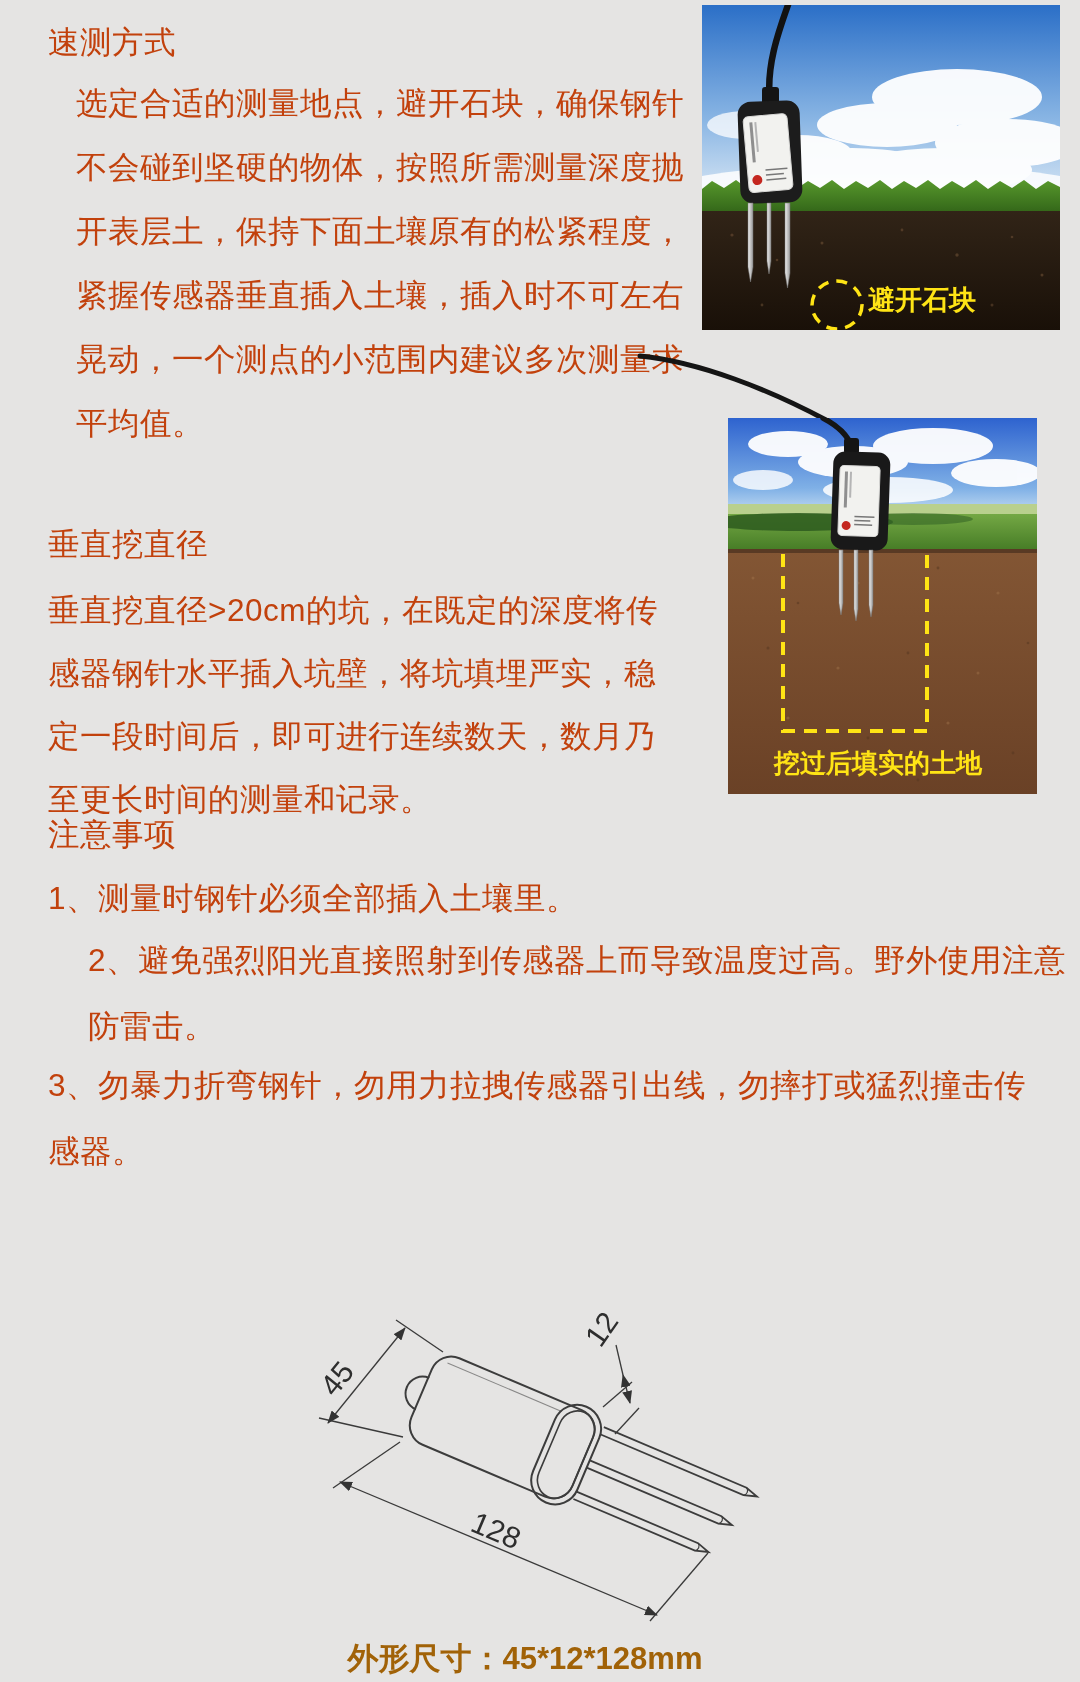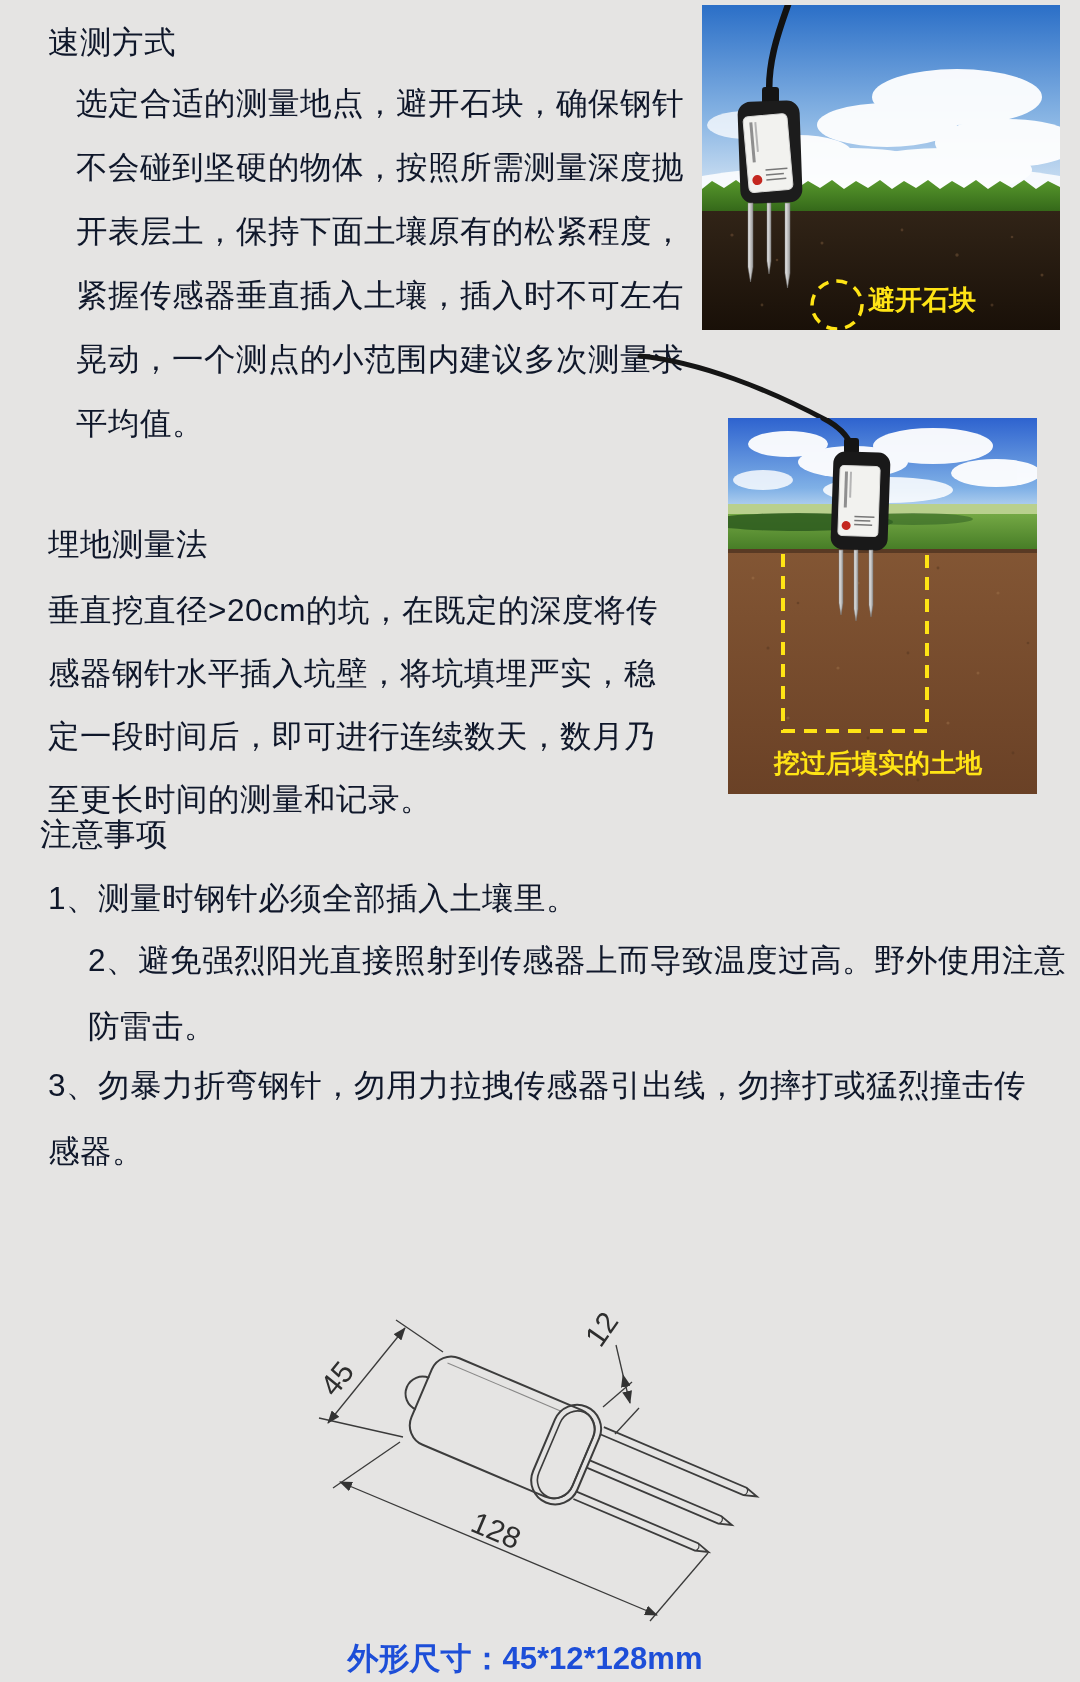--- a/index.html
+++ b/index.html
@@ -1,49 +1,49 @@
 <!DOCTYPE html>
 <html><head>
 <meta charset="utf-8">
 <style>
   html,body{margin:0;padding:0;}
   body{font-family:"Liberation Sans",sans-serif;background:#cfcfcf;}
   .page{position:relative;width:1080px;height:1682px;background:#e5e4e3;overflow:hidden;margin:0 auto;}
   .abs{position:absolute;}
-  .cjk{color:#0f172a;font-size:31.5px;letter-spacing:0.5px;}
+  .cjk{color:#c2410c;font-size:31.5px;letter-spacing:0.5px;}
   .title{line-height:37px;}
   .para{white-space:pre-line;}
   .p1{line-height:64px;width:660px;}
   .p2{line-height:63px;width:660px;}
   .noteitem{line-height:66px;width:1000px;white-space:pre-line;}
-  .caption{font-weight:700;font-size:31px;color:#1d4ed8;text-align:center;width:450px;}
+  .caption{font-weight:700;font-size:31px;color:#a16207;text-align:center;width:450px;}
   svg{display:block;}
   .callout-text{font-weight:700;fill:#ffe415;font-family:"Liberation Sans",sans-serif;}
   .dim-text{fill:#2e2e2e;font-size:30px;font-family:"Liberation Sans",sans-serif;}
 </style>
 </head>
 <body>
 
 <div class="page">
 
   <div class="abs cjk title" style="left:48px;top:24px;">速测方式</div>
   <div class="abs cjk para p1" style="left:48px;top:71px;margin-left:28px;">选定合适的测量地点，避开石块，确保钢针
 不会碰到坚硬的物体，按照所需测量深度抛
 开表层土，保持下面土壤原有的松紧程度，
 紧握传感器垂直插入土壤，插入时不可左右
 晃动，一个测点的小范围内建议多次测量求
 平均值。</div>
 
-  <div class="abs cjk title" style="left:48px;top:526px;">埋地测量法</div>
+  <div class="abs cjk title" style="left:48px;top:526px;">垂直挖直径</div>
   <div class="abs cjk para p2" style="left:48px;top:579px;">垂直挖直径&gt;20cm的坑，在既定的深度将传
 感器钢针水平插入坑壁，将坑填埋严实，稳
 定一段时间后，即可进行连续数天，数月乃
 至更长时间的测量和记录。</div>
 
-  <div class="abs cjk title" style="left:40px;top:816px;">注意事项</div>
+  <div class="abs cjk title" style="left:48px;top:816px;">注意事项</div>
   <div class="abs cjk noteitem" style="left:48px;top:865px;">1、测量时钢针必须全部插入土壤里。</div>
   <div class="abs cjk noteitem" style="left:48px;top:927px;margin-left:40px;">2、避免强烈阳光直接照射到传感器上而导致温度过高。野外使用注意
 防雷击。</div>
   <div class="abs cjk noteitem" style="left:48px;top:1052px;">3、勿暴力折弯钢针，勿用力拉拽传感器引出线，勿摔打或猛烈撞击传
 感器。</div>
 
   <svg class="abs" style="left:600px;top:330px;" width="230" height="100" viewBox="0 0 230 100">
     <path d="M40,26 C100,32 170,60 226,90" stroke="#151515" stroke-width="5" fill="none" stroke-linecap="round"></path>
   </svg>
 

